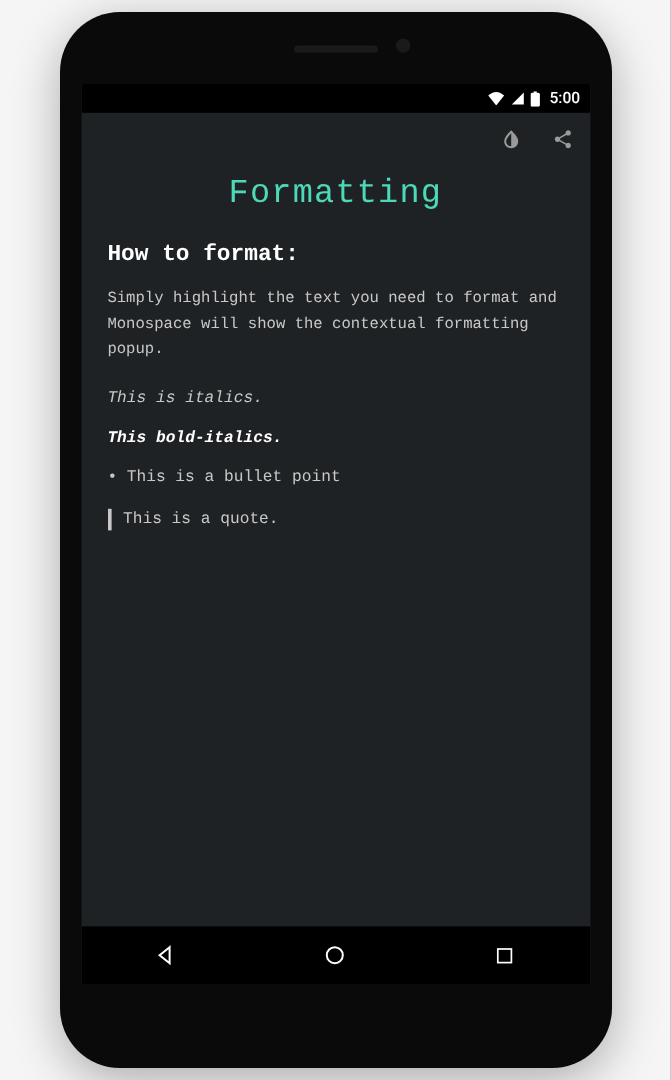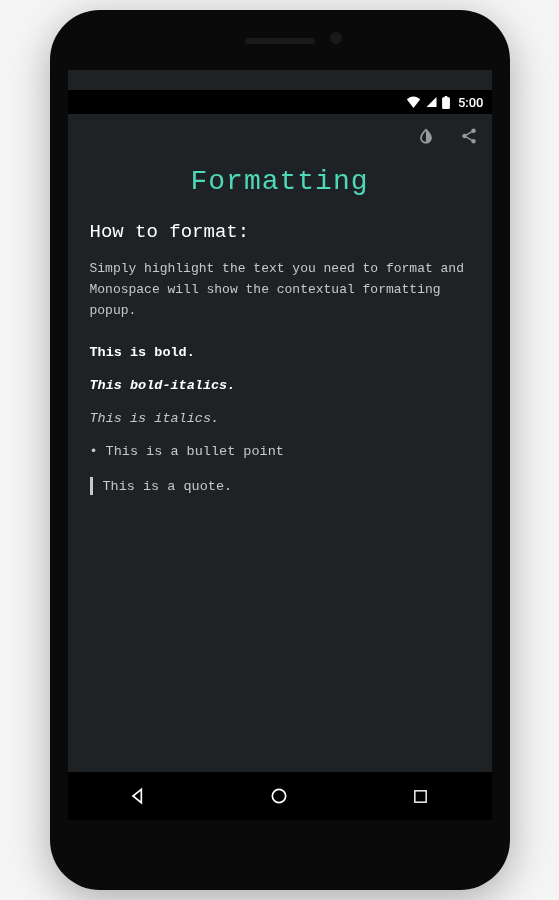--- a/index.html
+++ b/index.html
@@ -61,21 +61,20 @@
     
     .status-bar {
       height: 24px;
       background: #000;
       display: flex;
       justify-content: flex-end;
       align-items: center;
       padding: 0 8px;
       gap: 4px;
       font-family: Roboto, Arial, sans-serif;
-      margin-top: 20px;
     }
     
     .status-bar .wifi-icon,
     .status-bar .signal-icon,
     .status-bar .battery-icon {
       color: #fff;
       display: flex;
       align-items: center;
     }
     
@@ -113,21 +112,21 @@
       font-size: 28px;
       text-align: center;
       font-weight: normal;
       margin-bottom: 24px;
       letter-spacing: 1px;
     }
     
     .section-heading {
       color: #ffffff;
       font-size: 19px;
-      font-weight: normal;
+      font-weight: bold;
       margin-bottom: 16px;
     }
     
     .body-text {
       color: #c8c8c8;
       font-size: 13px;
       line-height: 1.6;
       margin-bottom: 24px;
     }
     
@@ -238,25 +237,24 @@
     </div>
 
     <div class="content">
       <h1 class="page-title">Formatting</h1>
 
       <h2 class="section-heading">How to format:</h2>
 
       <p class="body-text">Simply highlight the text you need to format and Monospace will show the contextual formatting popup.</p>
 
 
-      <div class="example-line bold-text">This is bold.</div>
+
+      <div class="example-line italic-text">This is italics.</div>
 
       <div class="example-line bold-italic-text">This bold-italics.</div>
-
-      <div class="example-line italic-text">This is italics.</div>
 
       <div class="example-line bullet-line">
         <span>•</span>
         <span>This is a bullet point</span>
       </div>
 
       <div class="example-line quote-line">
         <span class="quote-bar"></span>
         <span>This is a quote.</span>
       </div>

